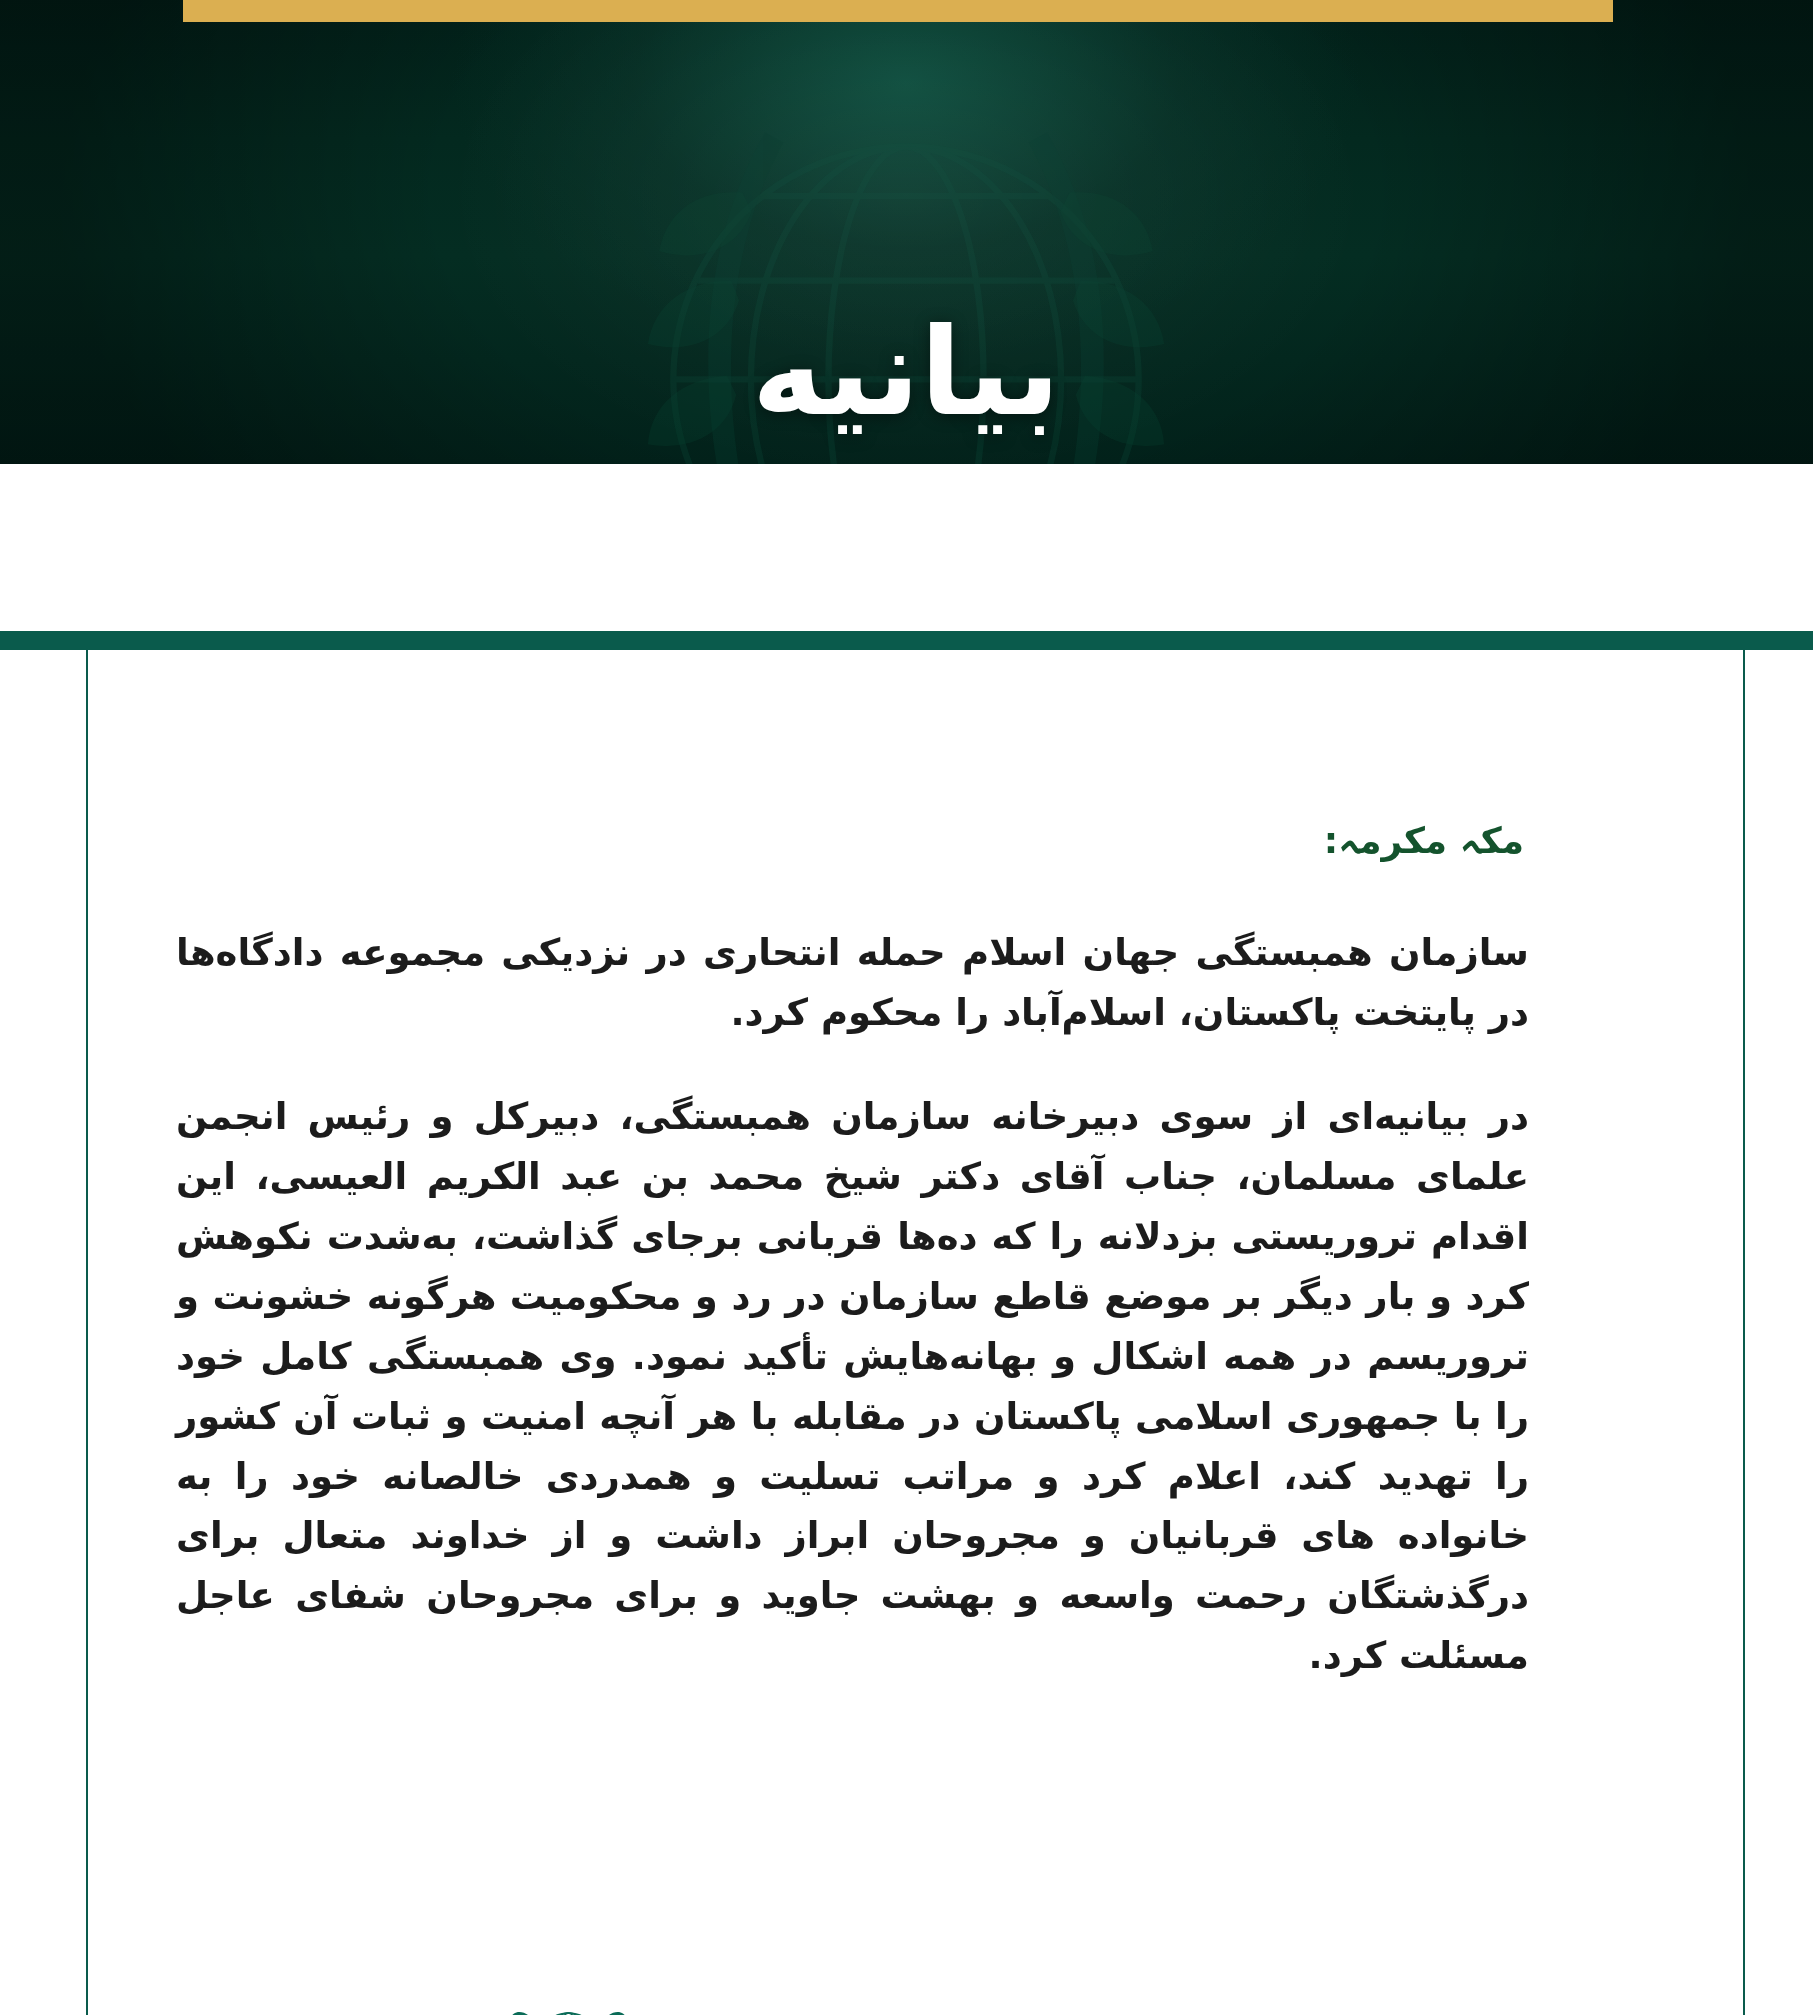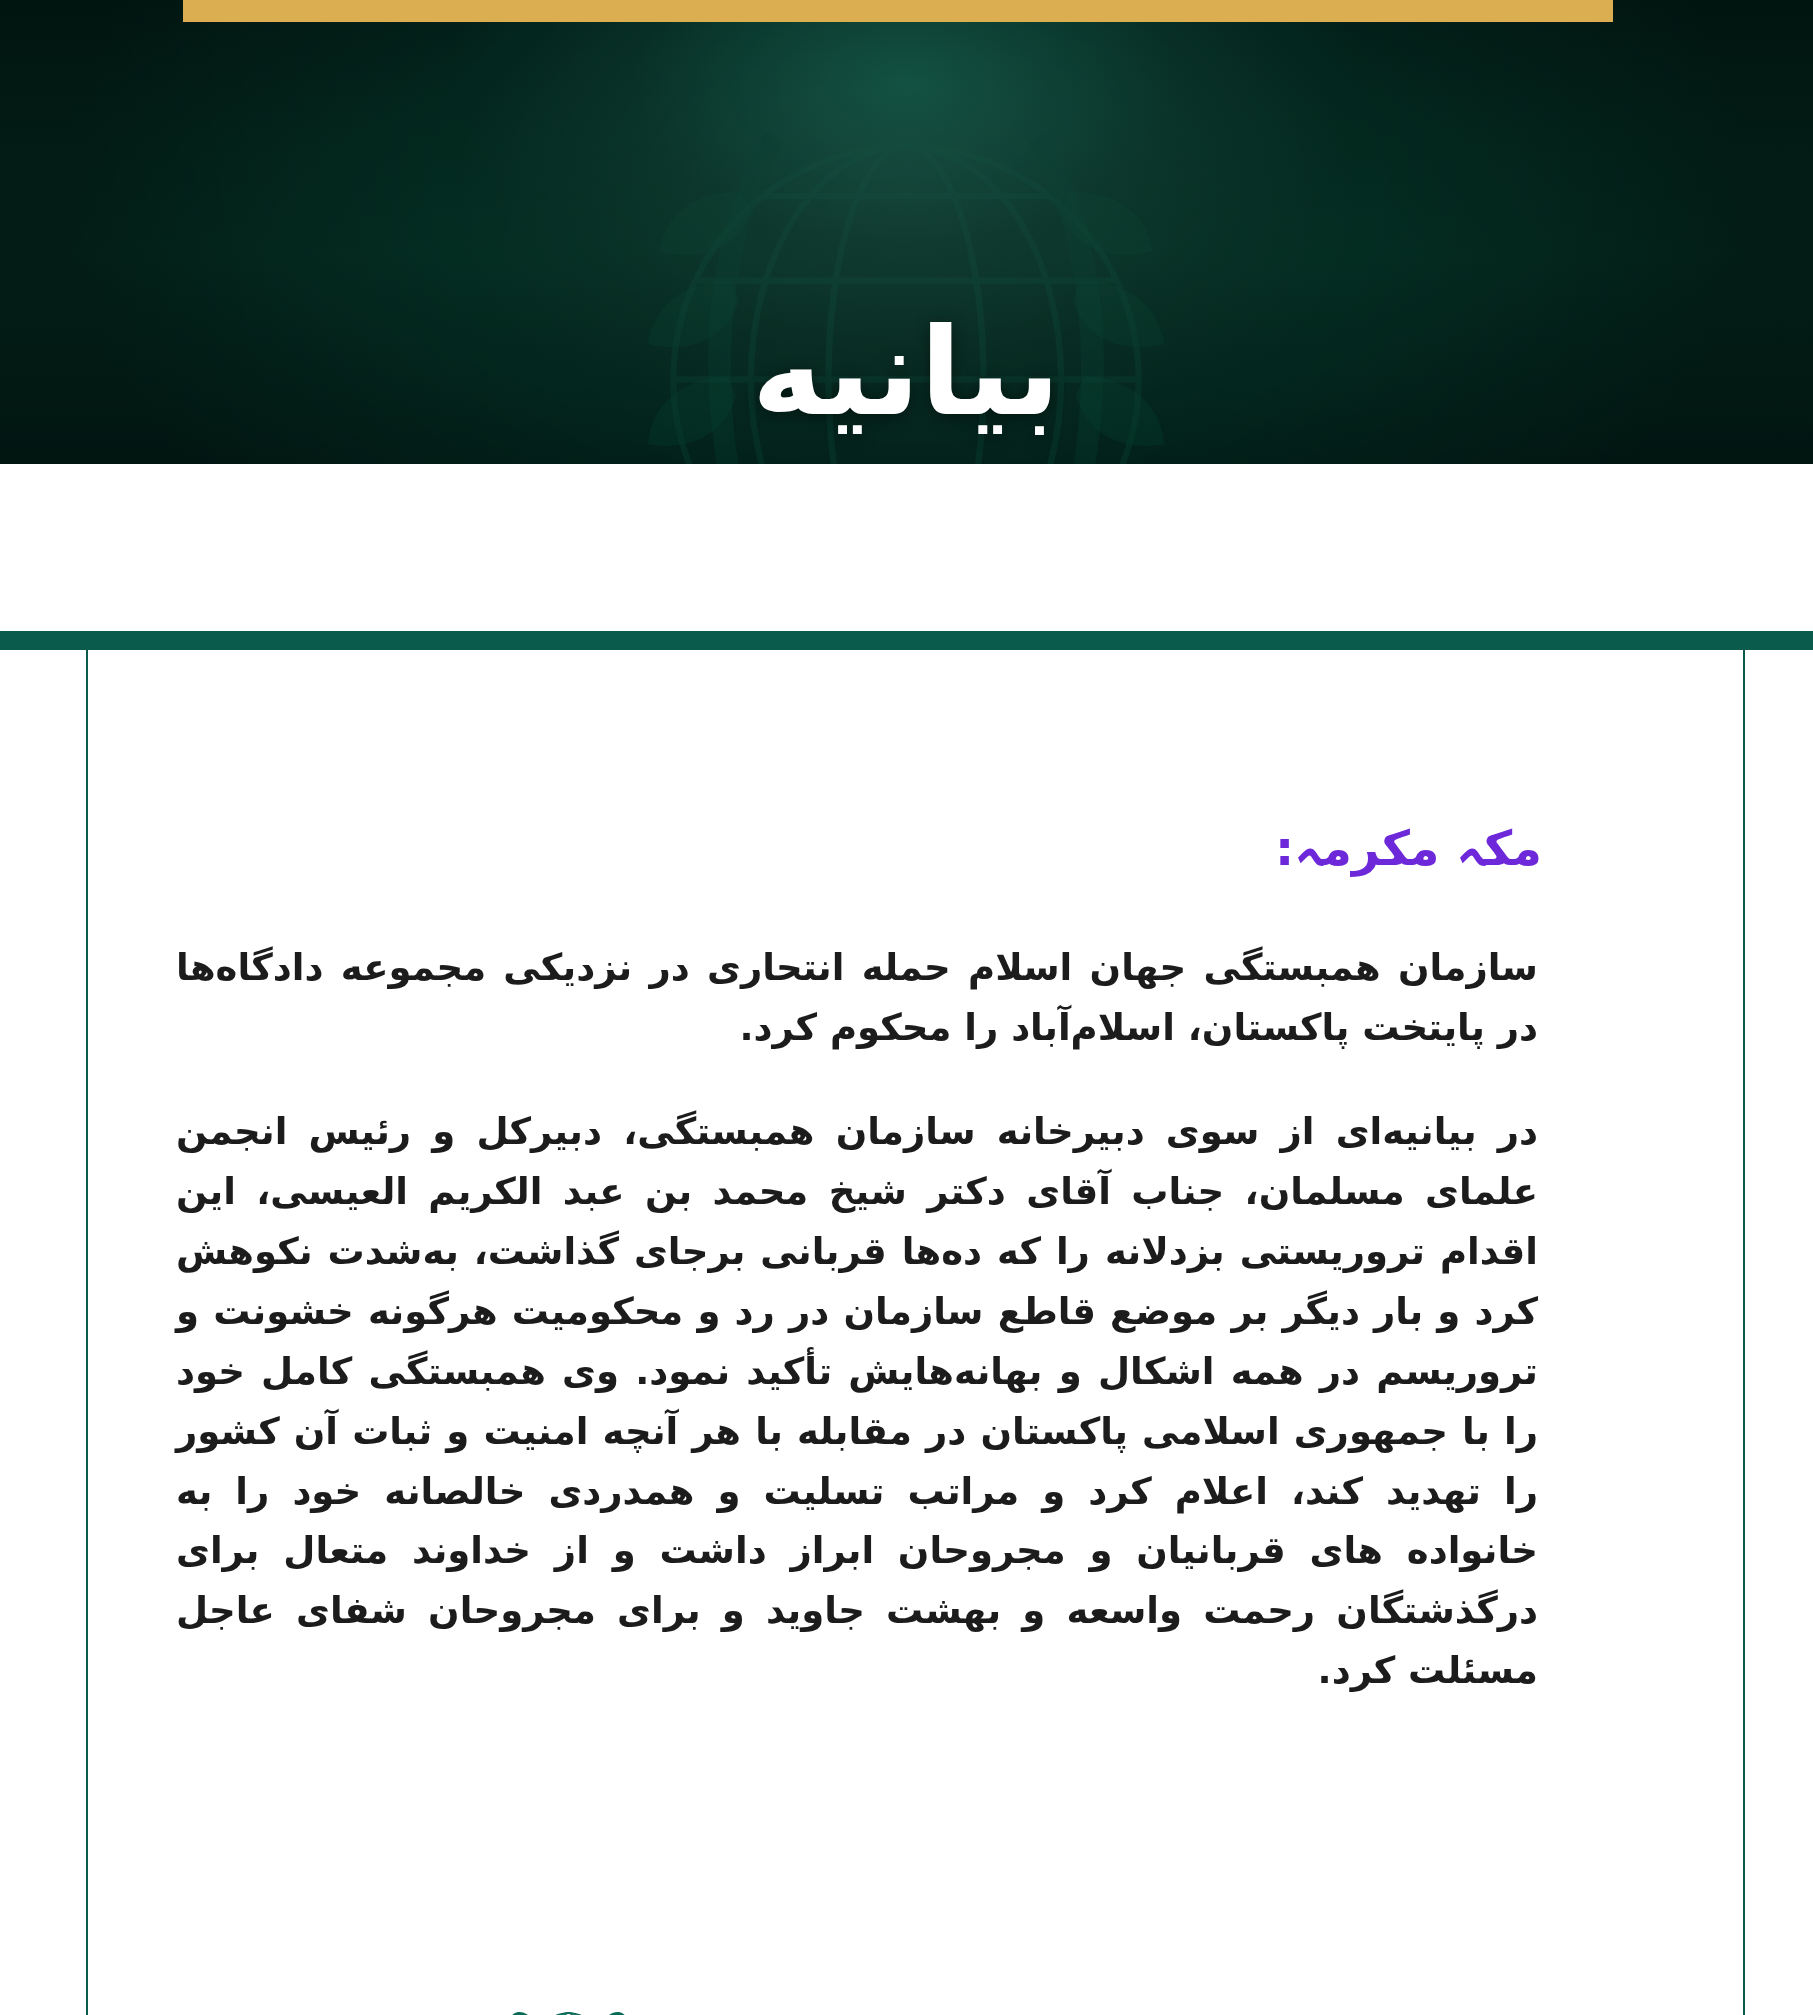--- a/index.html
+++ b/index.html
@@ -97,34 +97,34 @@
     position: absolute;
     left: 177px;
     top: 818px;
     width: 1366px;
     direction: rtl;
     text-align: right;
     color: #1f1f1f;
   }
 
   .salutation {
-    font-size: 48px;
+    font-size: 36px;
     font-weight: 700;
     line-height: 1.25;
-    margin: 0 0 60px 0;
-    color: #6d28d9;
+    margin: 0 18px 60px 0;
+    color: #14532d;
     text-align: right;
   }
 
   .para {
     font-size: 37px;
     line-height: 1.62;
     font-weight: 600;
     color: #1c1c1c;
-    margin: 0 4px 44px 0;
+    margin: 0 13px 44px 0;
     text-align: justify;
     text-justify: inter-word;
     text-align-last: right;
   }
   .para.first { text-align-last: right; }
 
   
   .footer-logo {
     position: absolute;
     left: 0; right: 0;

